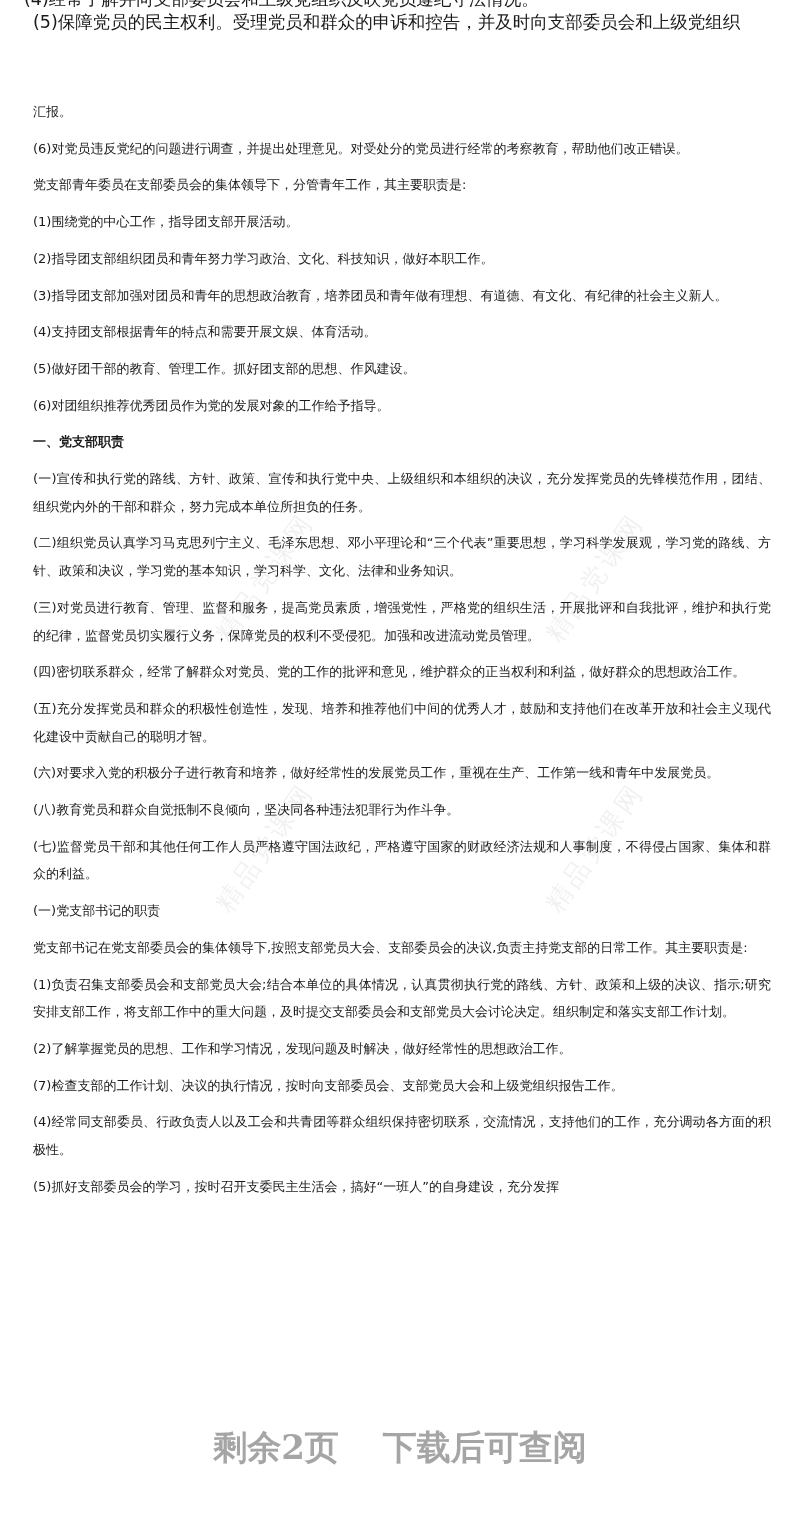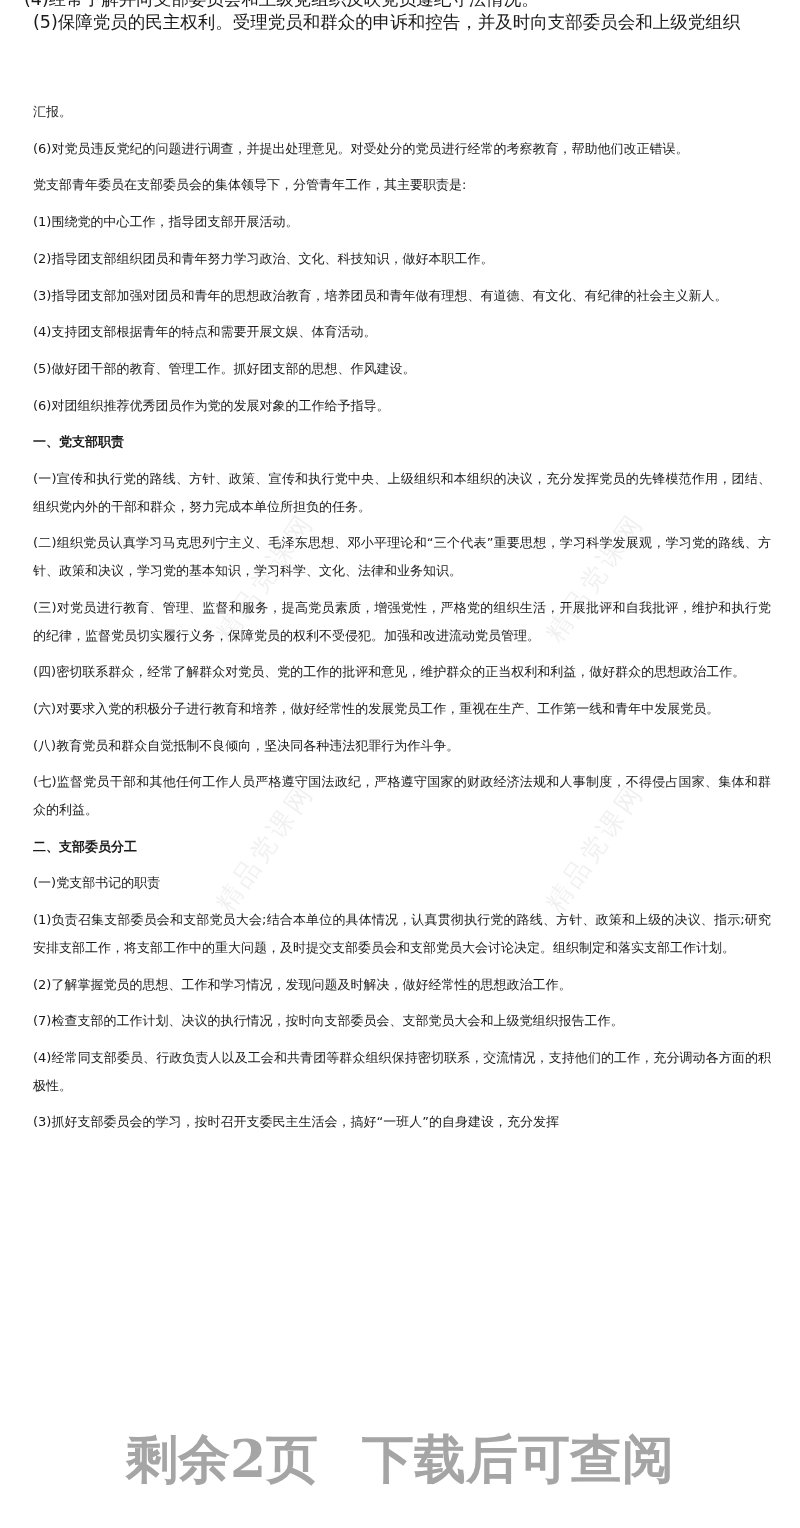--- a/index.html
+++ b/index.html
@@ -73,21 +73,21 @@
     }
     .content p.heading {
       font-weight: bold;
     }
     .remaining {
       position: absolute;
       left: 0;
       top: 1425px;
       width: 800px;
       text-align: center;
-      font-size: 52px;
+      font-size: 34px;
       font-weight: bold;
       color: #a5a5a5;
       font-family: "DejaVu Serif", "Liberation Serif", serif;
       letter-spacing: 0px;
     }
     .remaining span.gap {
       display: inline-block;
       width: 44px;
     }
   </style>
@@ -117,29 +117,30 @@
     <p>(2)指导团支部组织团员和青年努力学习政治、文化、科技知识，做好本职工作。</p>
     <p>(3)指导团支部加强对团员和青年的思想政治教育，培养团员和青年做有理想、有道德、有文化、有纪律的社会主义新人。</p>
     <p>(4)支持团支部根据青年的特点和需要开展文娱、体育活动。</p>
     <p>(5)做好团干部的教育、管理工作。抓好团支部的思想、作风建设。</p>
     <p>(6)对团组织推荐优秀团员作为党的发展对象的工作给予指导。</p>
     <p class="heading">一、党支部职责</p>
     <p>(一)宣传和执行党的路线、方针、政策、宣传和执行党中央、上级组织和本组织的决议，充分发挥党员的先锋模范作用，团结、组织党内外的干部和群众，努力完成本单位所担负的任务。</p>
     <p>(二)组织党员认真学习马克思列宁主义、毛泽东思想、邓小平理论和“三个代表”重要思想，学习科学发展观，学习党的路线、方针、政策和决议，学习党的基本知识，学习科学、文化、法律和业务知识。</p>
     <p>(三)对党员进行教育、管理、监督和服务，提高党员素质，增强党性，严格党的组织生活，开展批评和自我批评，维护和执行党的纪律，监督党员切实履行义务，保障党员的权利不受侵犯。加强和改进流动党员管理。</p>
     <p>(四)密切联系群众，经常了解群众对党员、党的工作的批评和意见，维护群众的正当权利和利益，做好群众的思想政治工作。</p>
+    <p>(五)充分发挥党员和群众的积极性创造性，发现、培养和推荐他们中间的优秀人才，鼓励和支持他们在改革开放和社会主义现代化建设中贡献自己的聪明才智。</p>
     <p>(六)对要求入党的积极分子进行教育和培养，做好经常性的发展党员工作，重视在生产、工作第一线和青年中发展党员。</p>
     <p>(八)教育党员和群众自觉抵制不良倾向，坚决同各种违法犯罪行为作斗争。</p>
     <p>(七)监督党员干部和其他任何工作人员严格遵守国法政纪，严格遵守国家的财政经济法规和人事制度，不得侵占国家、集体和群众的利益。</p>
-    <p class="heading">二、支部委员分工</p>
     <p>(一)党支部书记的职责</p>
+    <p>党支部书记在党支部委员会的集体领导下,按照支部党员大会、支部委员会的决议,负责主持党支部的日常工作。其主要职责是:</p>
     <p>(1)负责召集支部委员会和支部党员大会;结合本单位的具体情况，认真贯彻执行党的路线、方针、政策和上级的决议、指示;研究安排支部工作，将支部工作中的重大问题，及时提交支部委员会和支部党员大会讨论决定。组织制定和落实支部工作计划。</p>
     <p>(2)了解掌握党员的思想、工作和学习情况，发现问题及时解决，做好经常性的思想政治工作。</p>
     <p>(7)检查支部的工作计划、决议的执行情况，按时向支部委员会、支部党员大会和上级党组织报告工作。</p>
     <p>(4)经常同支部委员、行政负责人以及工会和共青团等群众组织保持密切联系，交流情况，支持他们的工作，充分调动各方面的积极性。</p>
-    <p>(3)抓好支部委员会的学习，按时召开支委民主生活会，搞好“一班人”的自身建设，充分发挥</p>
+    <p>(5)抓好支部委员会的学习，按时召开支委民主生活会，搞好“一班人”的自身建设，充分发挥</p>
   </div>
 
   <div class="remaining">
     <span>剩余2页</span><span class="gap"></span><span>下载后可查阅</span>
   </div>
 
 </div>
 
 </body></html>

